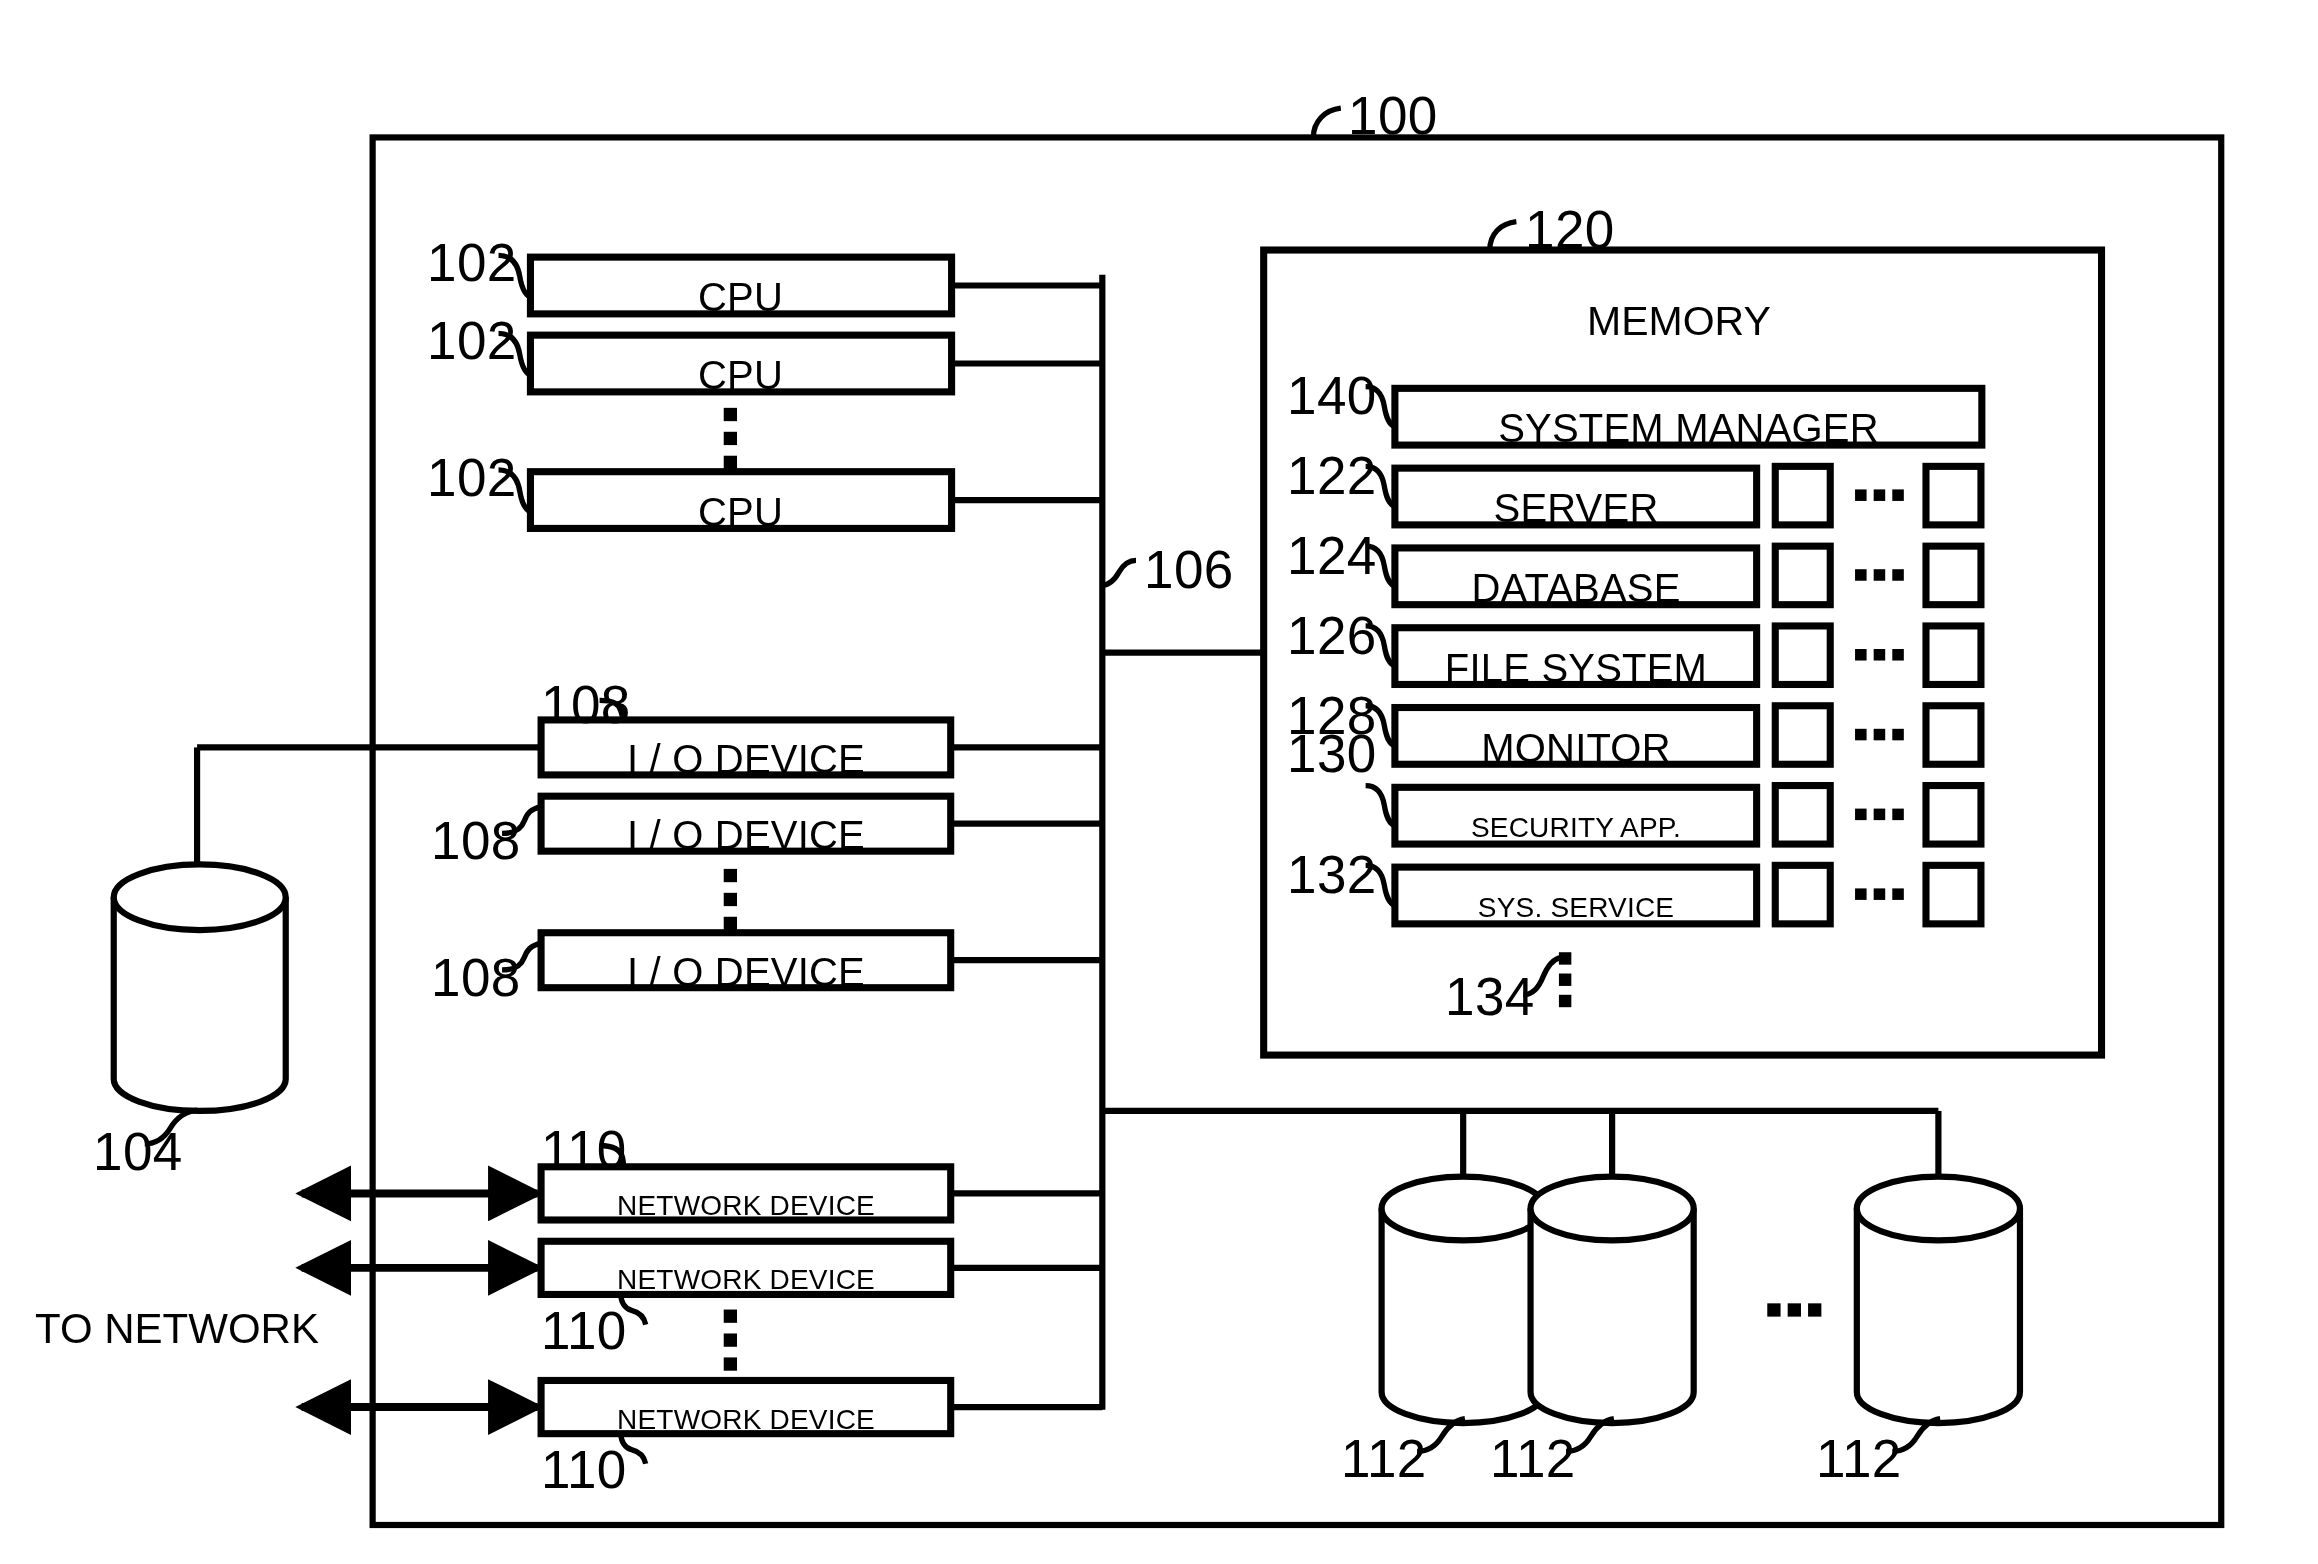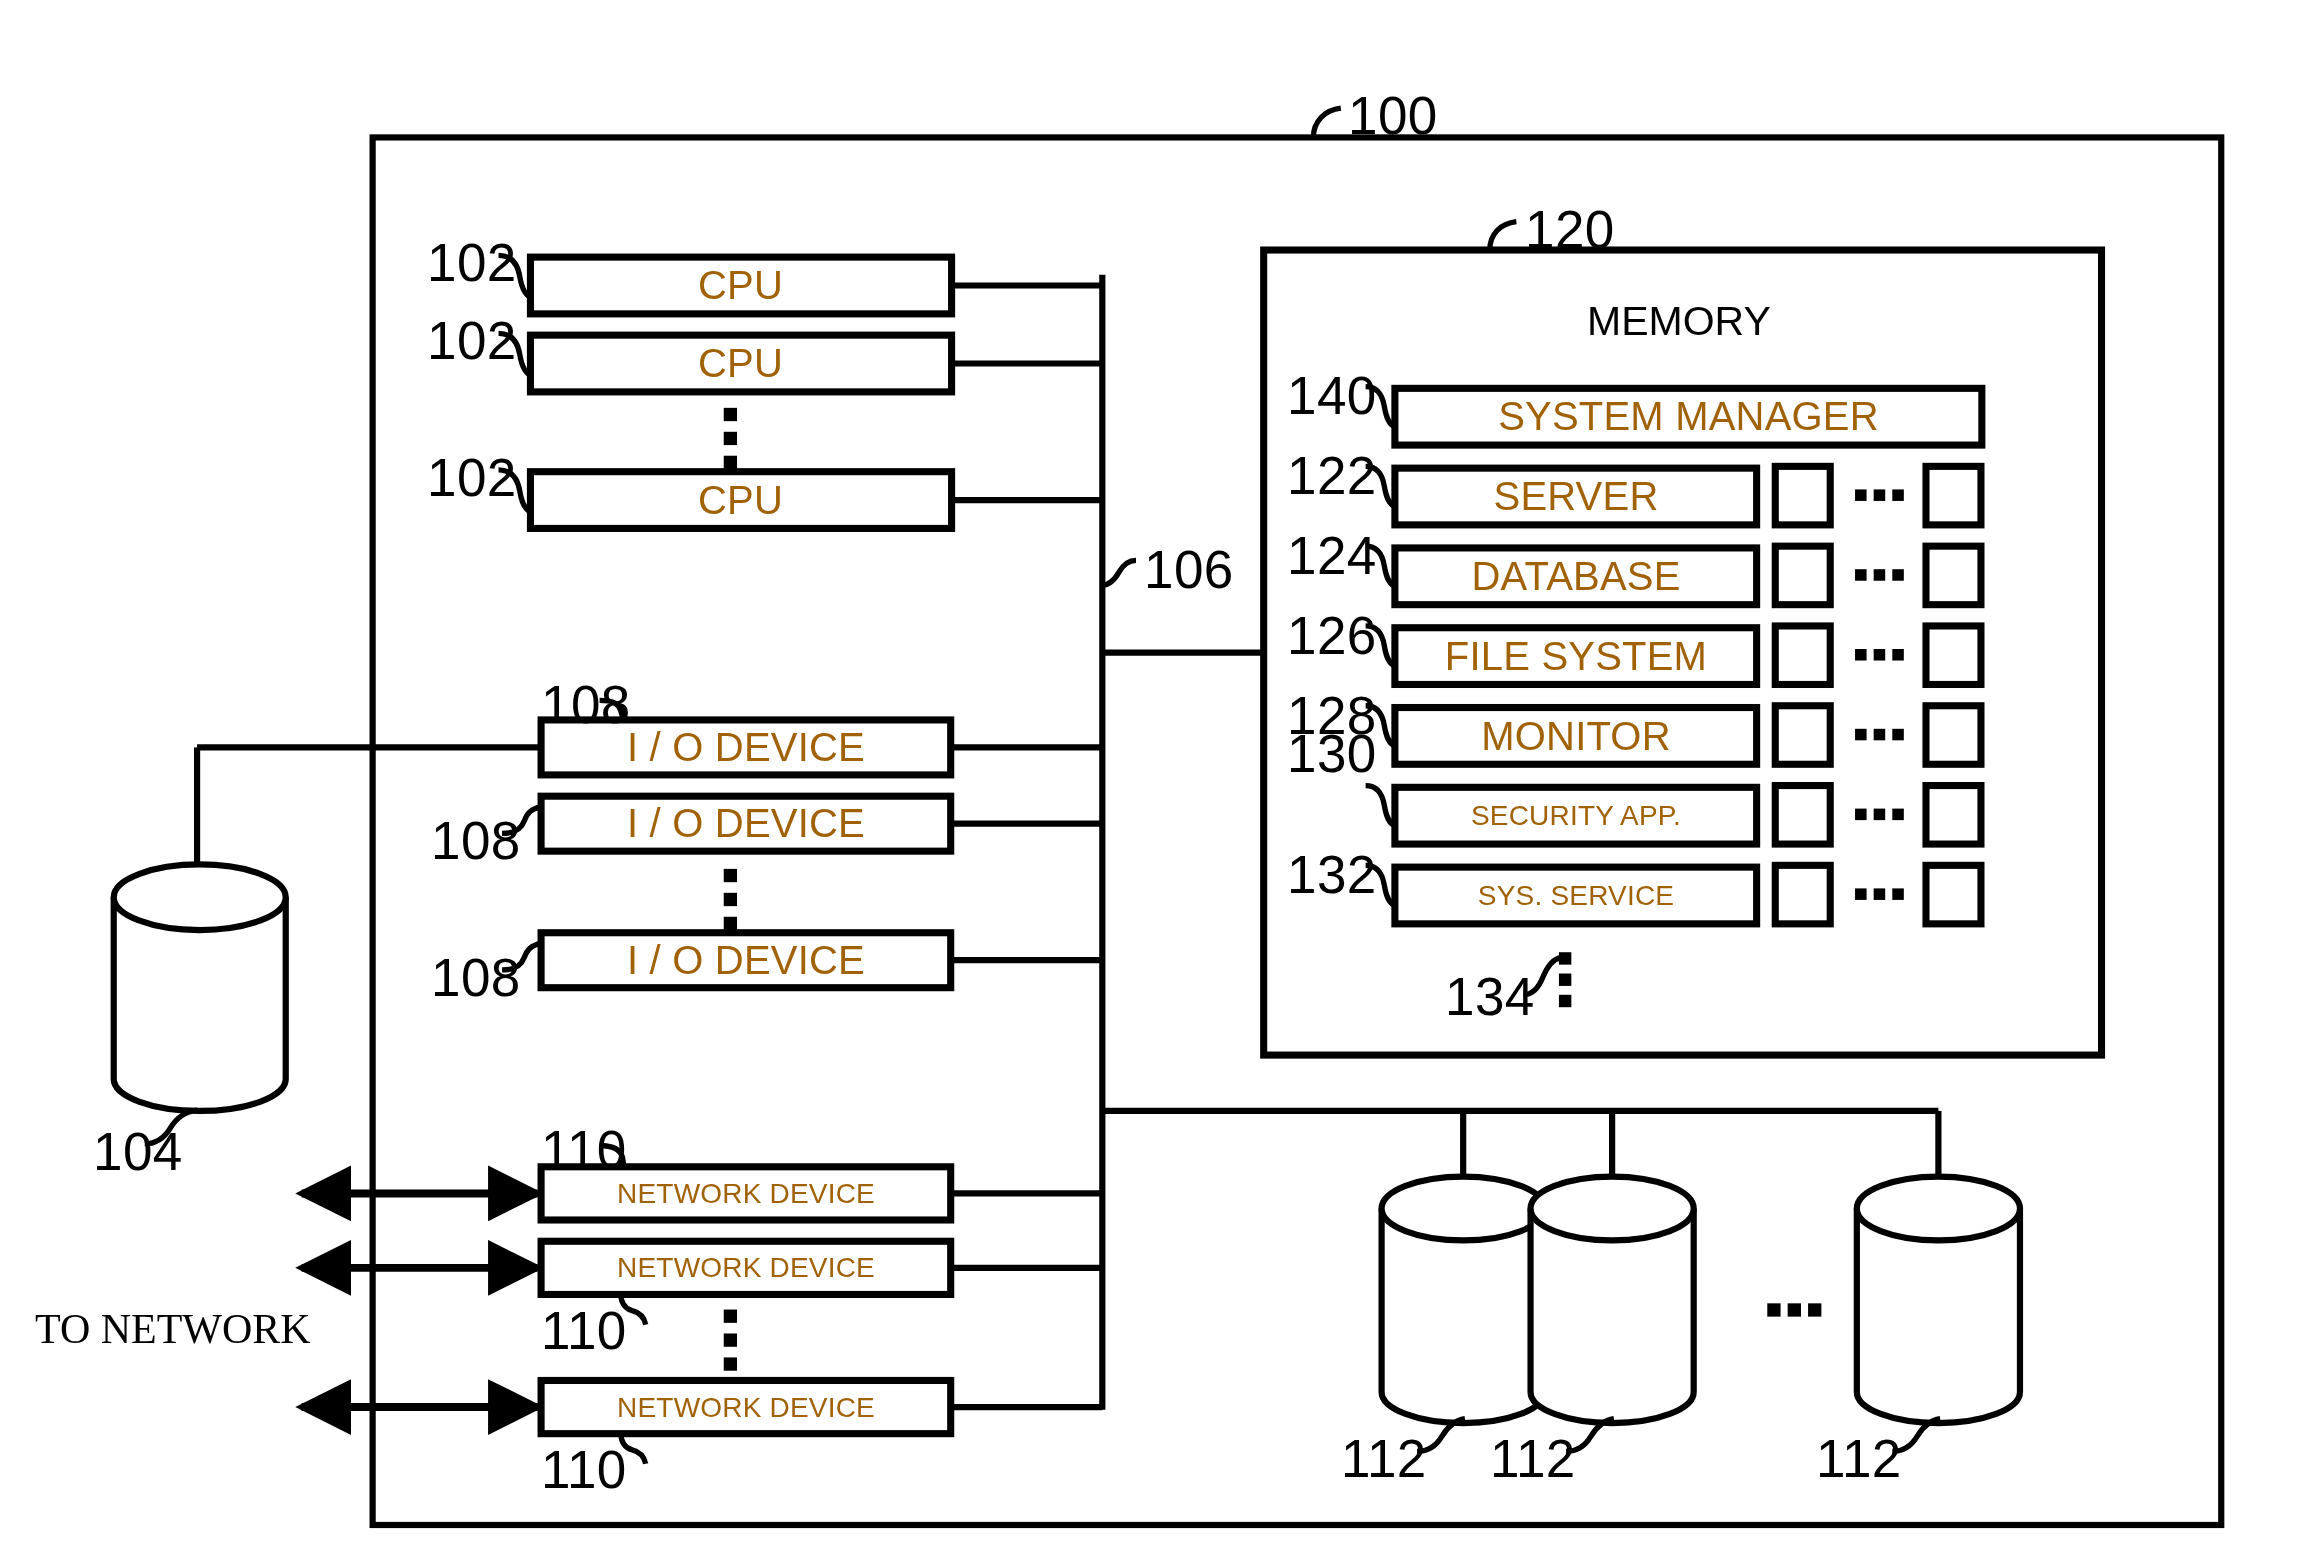--- a/index.html
+++ b/index.html
@@ -33,35 +33,36 @@
     letter-spacing: 0.4px;
   }
   
   .boxlabel {
     position: absolute;
     display: flex;
     align-items: center;
     justify-content: center;
     font-family: "Liberation Sans", sans-serif;
     font-size: 40px;
-    color: #a16207;
+    color: #000000;
     white-space: nowrap;
     letter-spacing: 0.2px;
+    margin-top: 12px;
   }
   .boxlabel.small { font-size: 28px; }
   .memtitle {
     position: absolute;
     font-family: "Liberation Sans", sans-serif;
     font-size: 41px;
     color: #000000;
     white-space: nowrap;
   }
   .netlabel {
     position: absolute;
-    font-family: Liberation Serif, serif;
+    font-family: Liberation Sans, sans-serif;
     font-size: 42px;
     color: #000000;
     white-space: nowrap;
   }
 </style>
 </head>
 <body>
 
 <div id="canvas">
 

